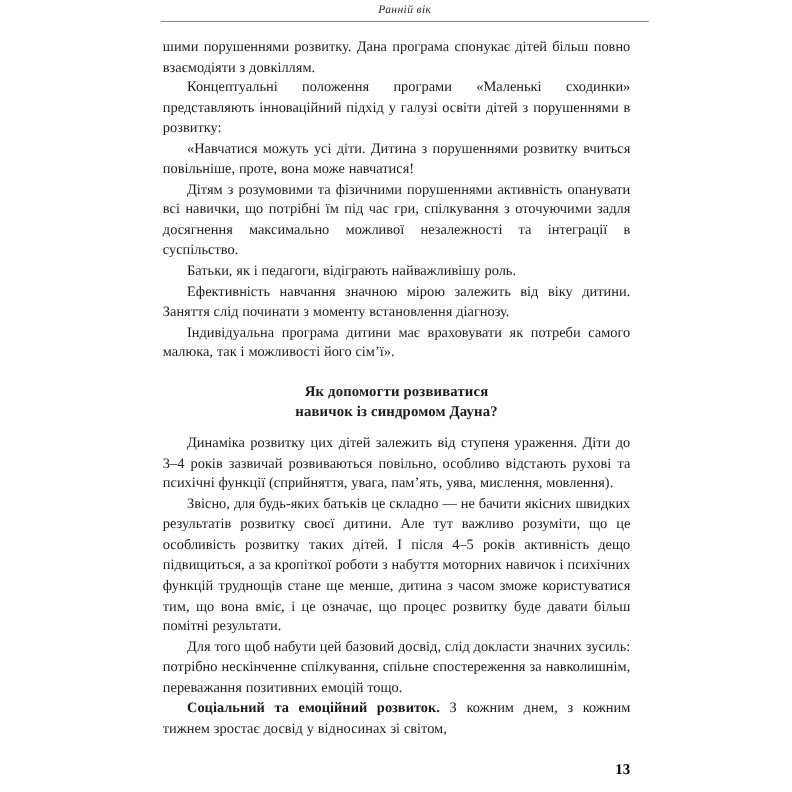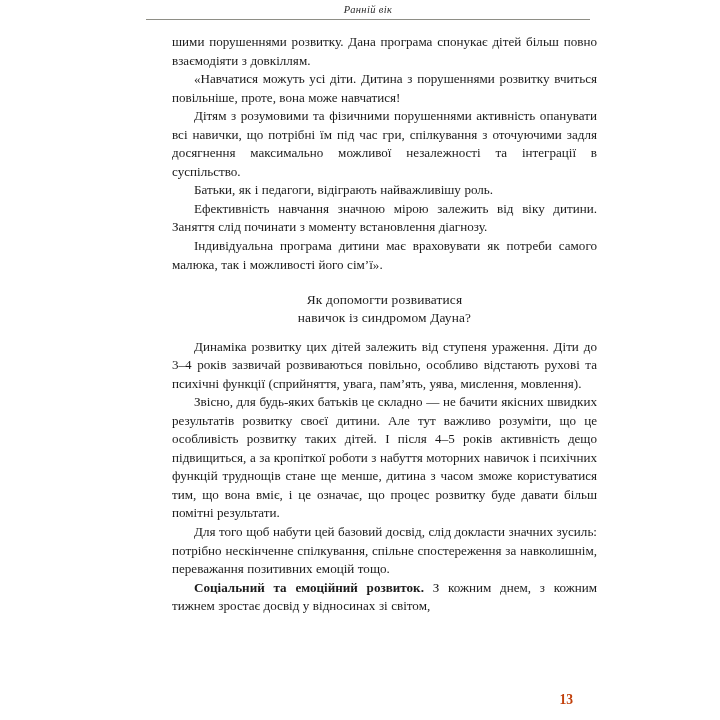--- a/index.html
+++ b/index.html
@@ -44,76 +44,76 @@
     height: 1px;
     background: #8e8e86;
   }
 
   
   .column {
     position: absolute;
     top: 33px;
     left: 148px;
     width: 425px;
-    margin-left: 24px;
   }
 
   p.para {
     margin: 0;
     font-size: 13.1px;
     line-height: 18.55px;
     text-align: justify;
     text-indent: 22px;
     word-spacing: 0.2px;
     hyphens: manual;
   }
   p.para.cont {
     text-indent: 0;
   }
 
   
   .section-heading {
     margin: 17px 0 10px 0;
     text-align: center;
-    font-weight: normal;
+    font-weight: bold;
     font-size: 13.4px;
     line-height: 18.2px;
     text-indent: 0;
     letter-spacing: 0.15px;
   }
   .section-heading .hline { display: block; }
 
   .lead-bold { font-weight: bold; }
 
   .gap-before { margin-top: 6px; }
 
   
   .folio {
     position: absolute;
     left: 148px;
     width: 425px;
     top: 692px;
     text-align: right;
     font-size: 13.6px;
     font-weight: bold;
-    color: #c2410c;
+    color: #000000;
   }
 </style>
 </head>
 <body>
 
 <div class="page">
 
   <div class="running-head">Ранній вік</div>
 
   <div class="head-rule"></div>
 
   <div class="column">
 
     <p class="para cont">шими порушеннями розвитку. Дана програма спонукає дітей більш повно взаємодіяти з довкіллям.</p>
+    <p class="para">Концептуальні положення програми «Маленькі сходинки» представляють інноваційний підхід у галузі освіти дітей з порушеннями в розвитку:</p>
     <p class="para">«Навчатися можуть усі діти. Дитина з порушеннями розвитку вчиться повільніше, проте, вона може навчатися!</p>
     <p class="para">Дітям з розумовими та фізичними порушеннями активність опанувати всі навички, що потрібні їм під час гри, спілкування з оточуючими задля досягнення максимально можливої незалежності та інтеграції в суспільство.</p>
     <p class="para">Батьки, як і педагоги, відіграють найважливішу роль.</p>
     <p class="para">Ефективність навчання значною мірою залежить від віку дитини. Заняття слід починати з моменту встановлення діагнозу.</p>
     <p class="para">Індивідуальна програма дитини має враховувати як потреби самого малюка, так і можливості його сім’ї».</p>
 
     <h2 class="section-heading">
       <span class="hline">Як допомогти розвиватися</span>
       <span class="hline">навичок із синдромом Дауна?</span>
     </h2>

